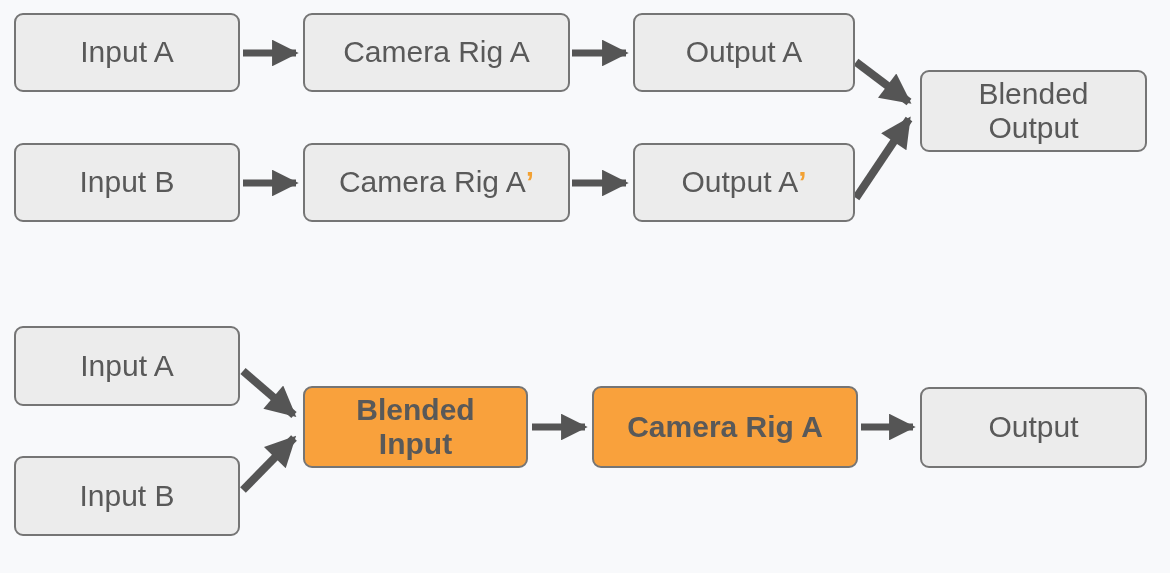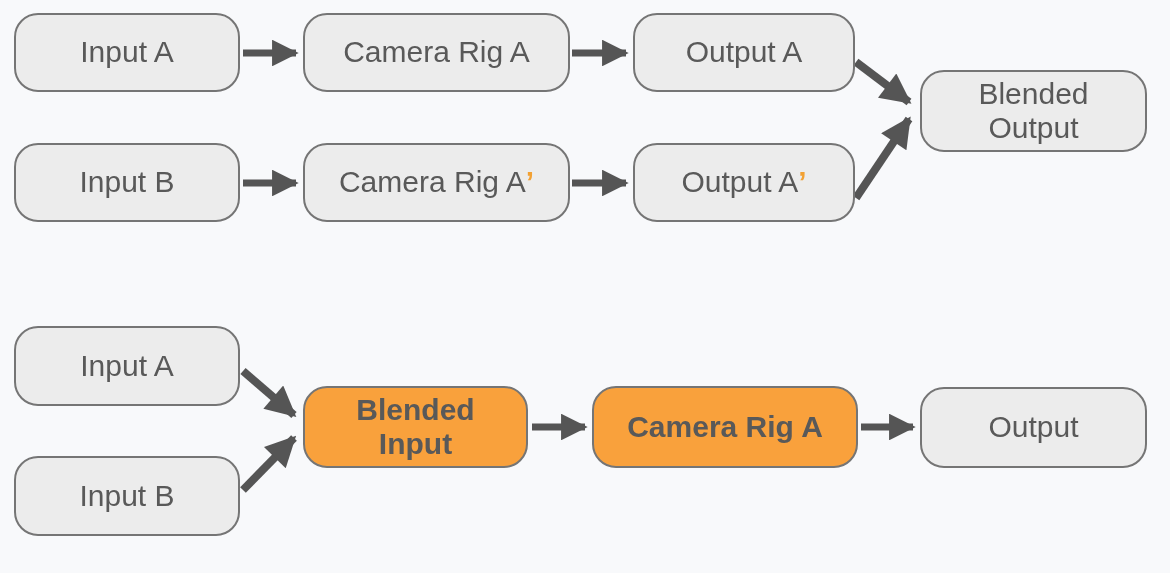--- a/index.html
+++ b/index.html
@@ -26,21 +26,21 @@
     stroke: #555555;
     fill: none;
   }
   .arrow.h { stroke-width: 7; }
   .arrow.d { stroke-width: 8; }
   .node {
     position: absolute;
     box-sizing: border-box;
     background: #ececec;
     border: 2px solid #757575;
-    border-radius: 24px;
+    border-radius: 9px;
     color: #595959;
     font-size: 30px;
     line-height: 1.15;
     display: flex;
     align-items: center;
     justify-content: center;
     text-align: center;
   }
   .node .label {
     white-space: pre-line;

